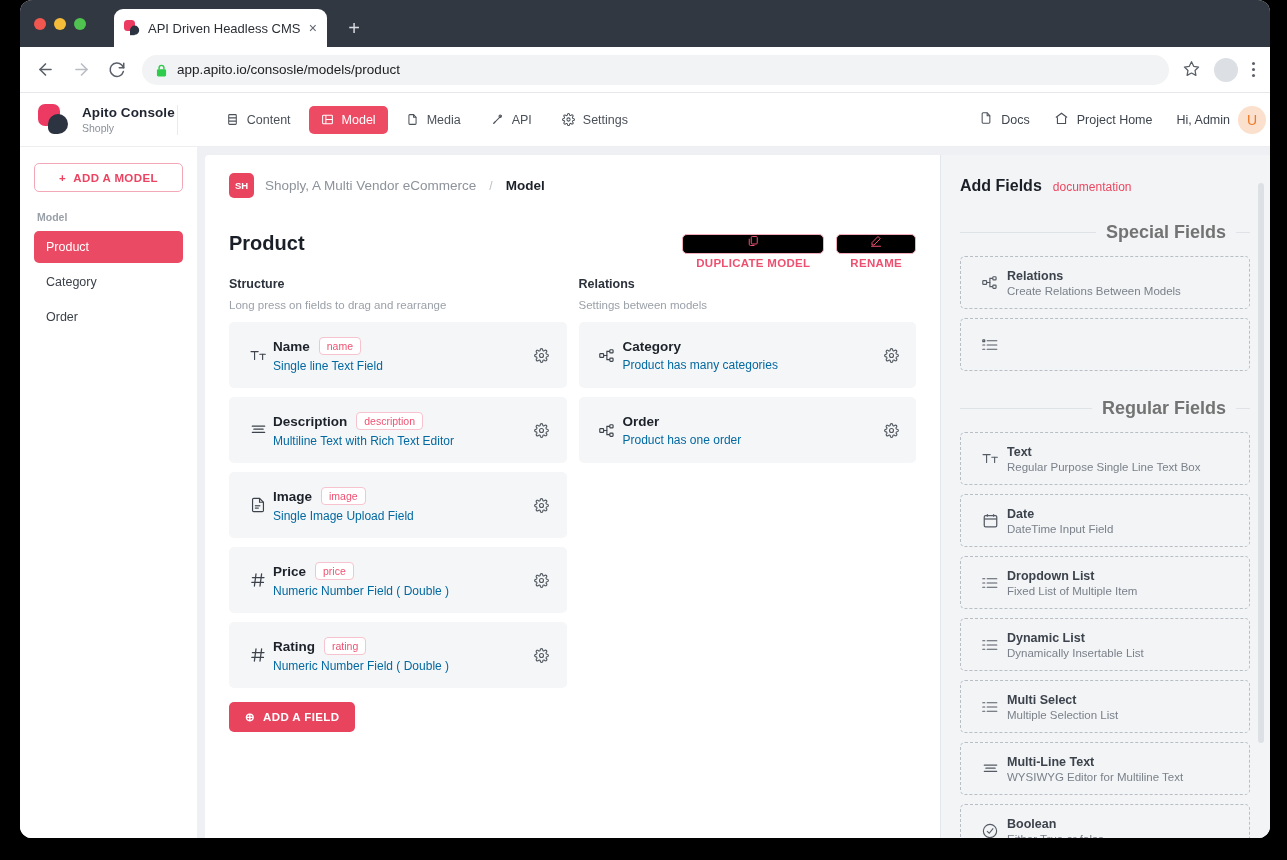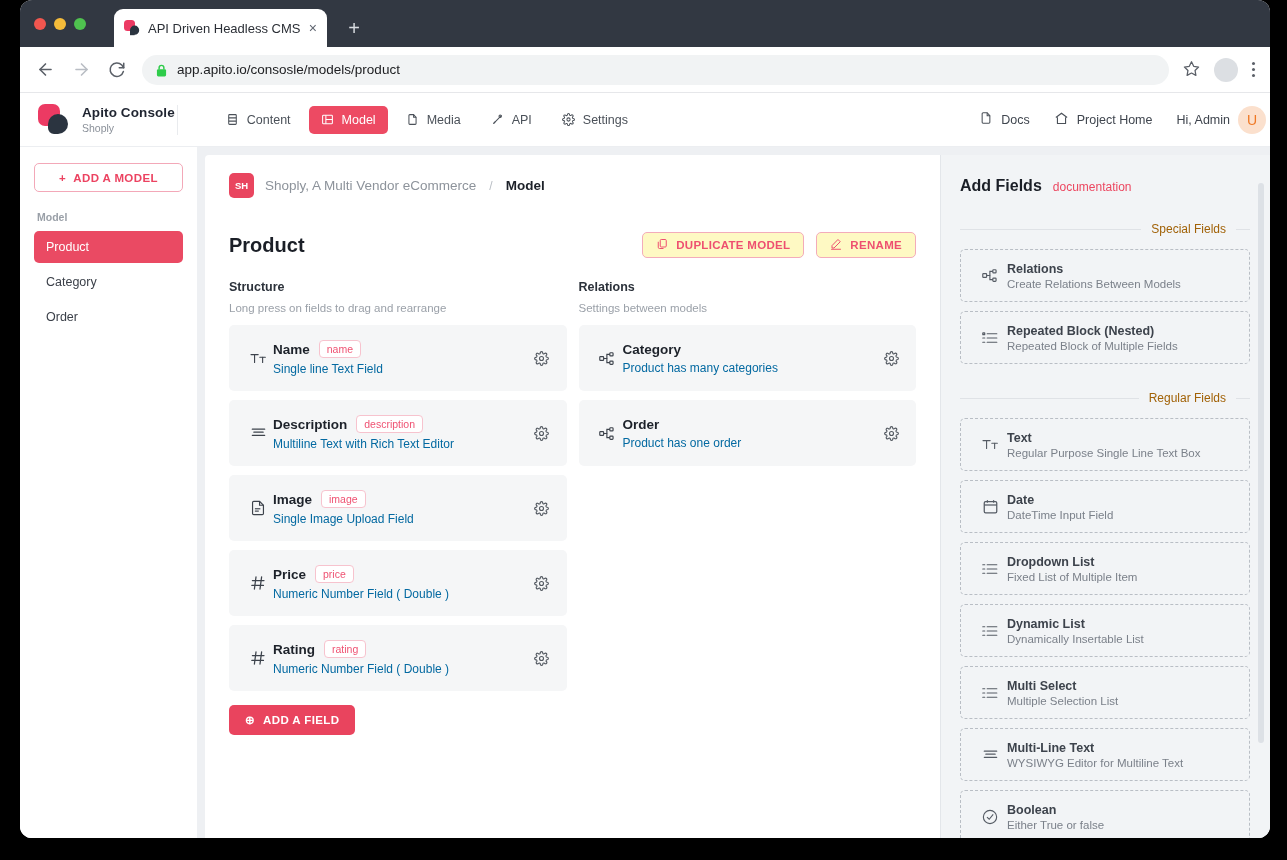--- a/index.html
+++ b/index.html
@@ -172,24 +172,24 @@
     display: flex; align-items: center; justify-content: center;
   }
   .bc-text { font-size: 13.5px; color: #8d939b; }
   .bc-sep { color: #b9bec4; font-size: 12px; margin: 0 2px;}
   .bc-current { font-size: 13.5px; color: #1d2129; font-weight: bold; }
 
   .title-row { display: flex; align-items: center; margin-top: 34px; }
   .page-title { font-size: 20px; font-weight: bold; color: #1b1f27; }
   .title-actions { margin-left: auto; display: flex; gap: 12px; }
   .ghost-btn {
-    border: 1px solid #f3acba; color: #ee5070; background: #fef9c3;
-    border-radius: 5px; height: 26px; padding: 0 13px;
+    border: 1px solid #f3acba; color: #ee5070; background: #000000;
+    border-radius: 5px; height: 20px; padding: 0 13px;
     font-size: 11.5px; font-weight: bold; letter-spacing: .3px;
-    display: flex; align-items: center; gap: 8px; cursor: pointer;
+    display: flex; align-items: center; gap: 8px; cursor: pointer; flex-direction: column;
   }
 
   .columns { display: flex; gap: 12px; margin-top: 22px; }
   .col { flex: 1; min-width: 0; }
   .col-head { font-size: 12.5px; font-weight: bold; color: #2c323b; }
   .col-sub { font-size: 11.5px; color: #9ba1a9; margin-top: 8px; margin-bottom: 11px; }
 
   .field-card {
     background: #f5f6f7;
     border-radius: 5px;
@@ -227,21 +227,21 @@
   }
   .rp-head { display: flex; align-items: baseline; gap: 11px; }
   .rp-title { font-size: 16px; font-weight: bold; color: #1b1f27; }
   .rp-doc { font-size: 12px; color: #ec4760; cursor: pointer; }
   .divider-row {
     display: flex; align-items: center; gap: 10px;
     margin: 27px 0 13px 0;
   }
   .divider-row .line { flex: 1; height: 1px; background: #dfe2e6; }
   .divider-row .line.short { flex: 0 0 14px; }
-  .divider-row .txt { font-size: 12px; font-weight: normal; color: #a16207; }
+  .divider-row .txt { font-size: 18px; font-weight: bold; color: #737373; }
 
   .opt-card {
     border: 1px dashed #b9bec5;
     border-radius: 5px;
     background: transparent;
     height: 53px;
     display: flex; align-items: center;
     padding: 0 12px;
     margin-bottom: 9px;
     cursor: pointer;
@@ -684,24 +684,20 @@
           <span class="opt-ico">
             <svg width="16" height="14" viewBox="0 0 20 16" fill="none" stroke="currentColor" stroke-width="1.5" stroke-linecap="round">
               <rect x="1" y="1.5" width="2.4" height="2.4" rx="0.4"></rect>
                 <line x1="6.5" y1="2.7" x2="18.5" y2="2.7"></line>
               <line x1="1" y1="8" x2="3.4" y2="8"></line>
                 <line x1="6.5" y1="8" x2="18.5" y2="8"></line>
               <line x1="1" y1="13.3" x2="3.4" y2="13.3"></line>
                 <line x1="6.5" y1="13.3" x2="18.5" y2="13.3"></line>
             </svg>
           </span>
-          <div>
-            <div class="opt-title">Repeated Block (Nested)</div>
-            <div class="opt-desc">Repeated Block of Multiple Fields</div>
-          </div>
         </div>
 
         <div class="divider-row">
           <span class="line"></span>
           <span class="txt">Regular Fields</span>
           <span class="line short"></span>
         </div>
 
         <div class="opt-card">
           <span class="opt-ico">

